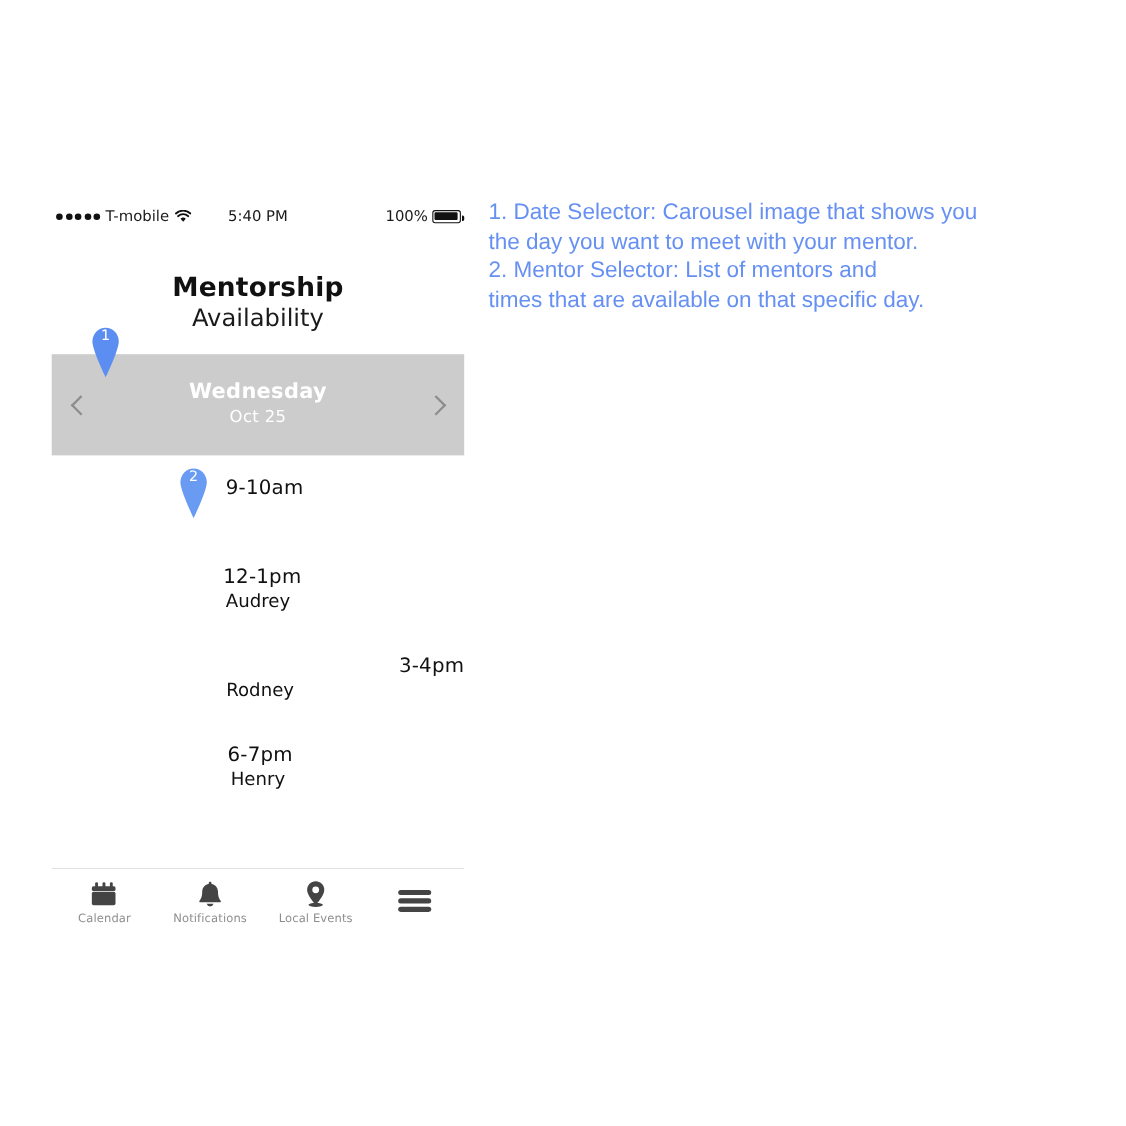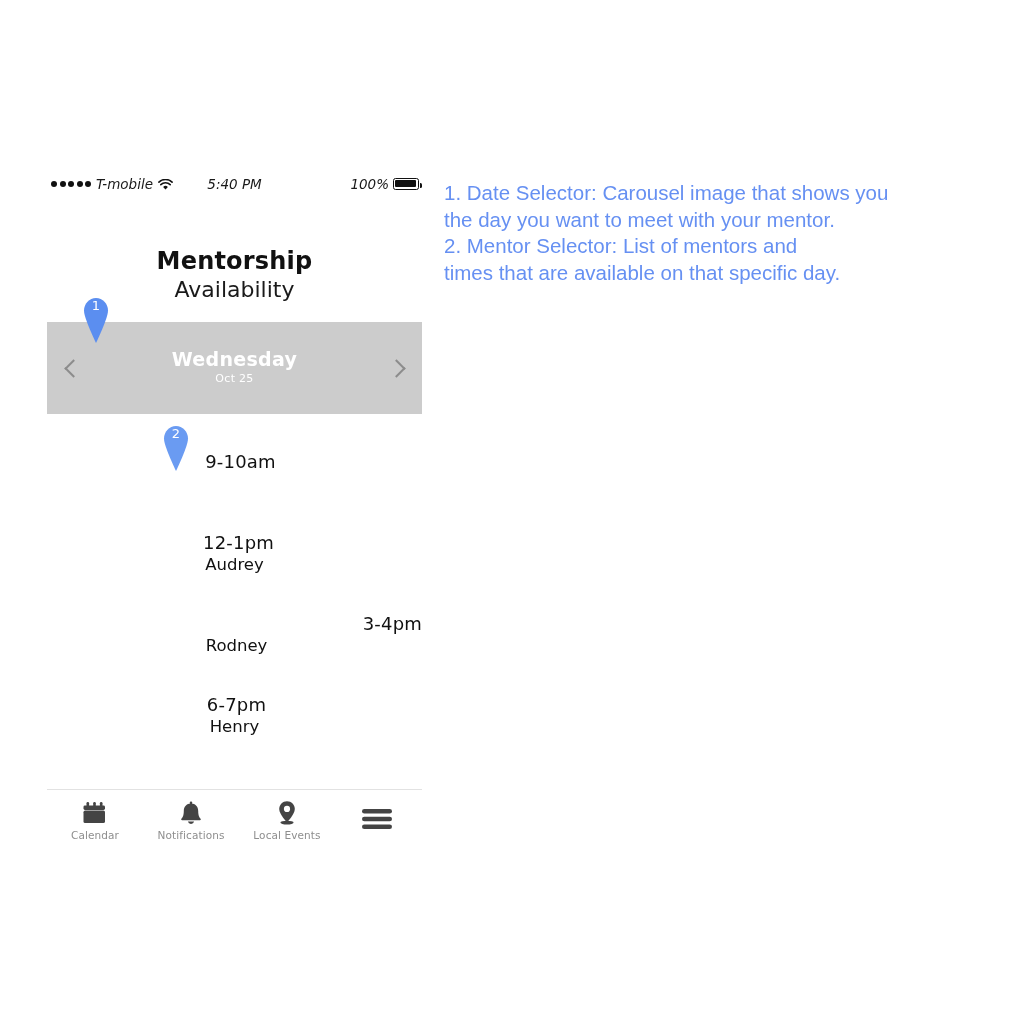--- a/index.html
+++ b/index.html
@@ -14,23 +14,23 @@
   
   .phone {
     position: absolute;
     left: 47px; top: 172px;
     width: 375px; height: 680px;
     background: #ffffff;
   }
 
   
   .statusbar {
-    position: absolute; left: 0; top: 0;
+    position: absolute; left: 0; top: 13px;
     width: 375px; height: 28px;
-    font-size: 13.5px; color: #1a1a1a; font-style: italic;
+    font-size: 13.5px; color: #1a1a1a;
   }
   .sb-left {
     position: absolute; left: 4px; top: 4px;
     display: flex; align-items: center; gap: 5px;
   }
   .dots { display: flex; gap: 2.5px; align-items: center; }
   .dots i { width: 6px; height: 6px; border-radius: 50%; background: #111; display: block; }
   .carrier { font-size: 13.5px; color: #1a1a1a; letter-spacing: 0px; }
   .wifi { position: relative; width: 15px; height: 12px; display: block; }
   .sb-center {
@@ -80,36 +80,36 @@
     border-top: 2px solid #8c8c8c; border-right: 2px solid #8c8c8c;
   }
   .chev.left span { transform: rotate(-135deg); }
   .chev.right span { transform: rotate(45deg); }
   .carousel-center { flex: 1; text-align: center; margin-top: -2px; }
   .car-day {
     font-size: 19px; font-weight: 700; color: #ffffff;
     letter-spacing: 0.3px; line-height: 1.15;
   }
   .car-date {
-    font-size: 11px; font-weight: 400; color: #ffffff;
+    font-size: 15px; font-weight: 400; color: #ffffff;
     letter-spacing: 0.3px; margin-top: 2px;
   }
 
   
   .mentor-list { position: absolute; left: 0; top: 262px; width: 375px; }
   .mentor-item { text-align: center; height: 81px; }
   .m-time {
     font-size: 18px; font-weight: 500; color: #111;
     line-height: 1.15; letter-spacing: 0.2px;
   }
   .m-name {
     font-size: 16.5px; font-weight: 400; color: #111;
     line-height: 1.2; margin-top: 1px;
   }
-  .mi-0 .m-time { padding-left: 12px; margin-top: 18px; }
+  .mi-0 .m-time { padding-left: 12px; }
   .mi-0 .m-name { padding-left: 12px; }
   .mi-1 .m-time { padding-left: 8px; }
   .mi-1 .m-name { padding-left: 0px; }
   .mi-2 .m-time { padding-left: 4px; text-align: right; }
   .mi-2 .m-name { padding-left: 4px; }
   .mi-3 .m-time { padding-left: 4px; }
   .mi-3 .m-name { padding-left: 0px; }
 
   
   .navbar {

